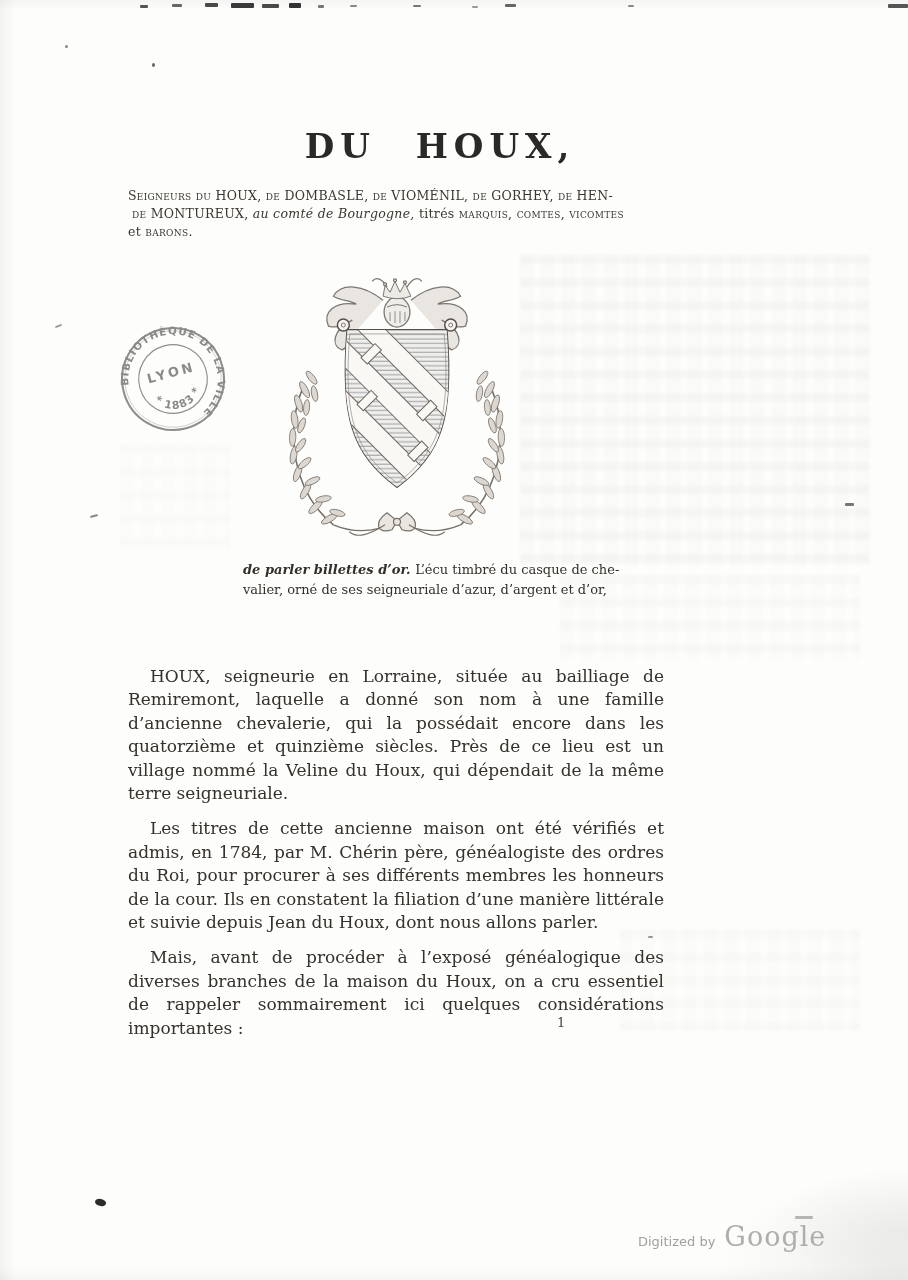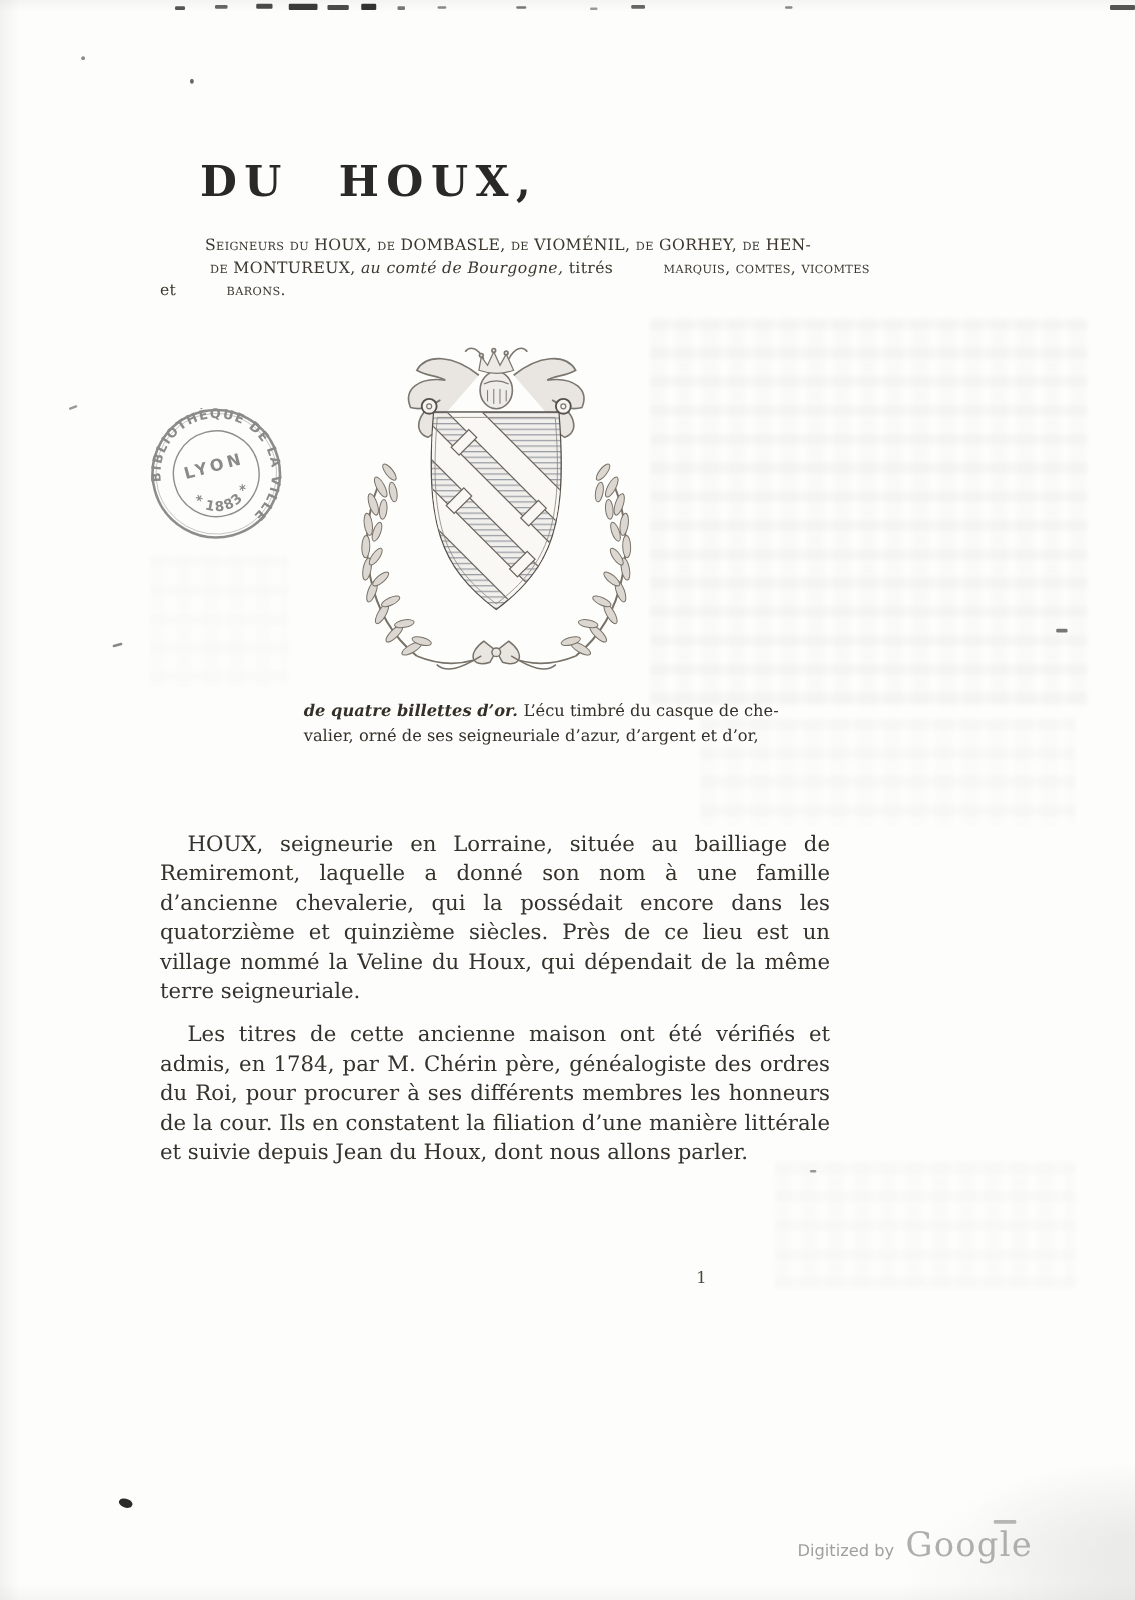--- a/index.html
+++ b/index.html
@@ -17,31 +17,31 @@
       radial-gradient(200px 90px at 100% 96%, rgba(0,0,0,0.04), rgba(0,0,0,0) 70%);
   }
   .mark{position:absolute;border-radius:1px;}
   .bleed{position:absolute;filter:blur(1.6px);pointer-events:none;
     background:
       repeating-linear-gradient(180deg, rgba(95,90,82,0.075) 0 9px, rgba(0,0,0,0) 9px 23px),
       repeating-linear-gradient(90deg, rgba(95,90,82,0.04) 0 13px, rgba(0,0,0,0) 13px 21px);
   }
   .title{
     position:absolute;top:126px;left:160px;width:560px;margin:0;
-    text-align:left;font-size:34px;font-weight:bold;color:#2b2925;
+    text-align:center;font-size:34px;font-weight:bold;color:#2b2925;
     letter-spacing:6px;word-spacing:22px;
   }
   .subtitle{
     position:absolute;top:187px;left:128px;width:528px;
     font-size:12.5px;line-height:18px;color:#3b372f;letter-spacing:0.3px;
   }
   .sline{white-space:nowrap;}
   .sline.ind1{padding-left:14px;}
   .sline.ind2{padding-left:4px;}
-  .sc{font-variant:small-caps;margin-left:36px;}
+  .sc{font-variant:small-caps;}
   .it{font-style:italic;font-variant:normal;}
   .plain{font-variant:normal;}
   .stamp{position:absolute;left:119px;top:325px;width:108px;height:108px;
     transform:rotate(-15deg);opacity:0.85;}
   .coat{position:absolute;left:238px;top:273px;width:318px;height:276px;}
   .armes{
     position:absolute;left:229px;top:560px;width:360px;
     font-size:13px;line-height:19.5px;color:#343029;
   }
   .armes .aline{white-space:nowrap;}
@@ -196,27 +196,28 @@
     <g stroke="#777168" stroke-width="1.2" fill="#e9e6e1">
       <path d="M150,240 C136,250 140,262 155,257 L160,248 Z"></path>
       <path d="M170,240 C184,250 180,262 165,257 L160,248 Z"></path>
       <path d="M148,252 C132,262 120,266 112,259" fill="none"></path>
       <path d="M172,252 C188,262 200,266 208,259" fill="none"></path>
       <circle cx="160" cy="249" r="3.5"></circle>
     </g>
   </svg>
 
   <div class="armes">
-    <div class="aline ind"><span class="it">de quatre billettes d’or. </span><span>L’écu timbré du casque de che-</span></div>
+    <div class="aline ind"><span class="it">de parler billettes d’or. </span><span>L’écu timbré du casque de che-</span></div>
     <div class="aline ind"><span>valier, orné de ses seigneuriale d’azur, d’argent et d’or,</span></div>
   </div>
 
   <div class="bodytext">
     <p>HOUX, seigneurie en Lorraine, située au bailliage de Remiremont, laquelle a donné son nom à une famille d’ancienne chevalerie, qui la possédait encore dans les quatorzième et quinzième siècles. Près de ce lieu est un village nommé la Veline du Houx, qui dépendait de la même terre seigneuriale.</p>
     <p>Les titres de cette ancienne maison ont été vérifiés et admis, en 1784, par M. Chérin père, généalogiste des ordres du Roi, pour procurer à ses différents membres les honneurs de la cour. Ils en constatent la filiation d’une manière littérale et suivie depuis Jean du Houx, dont nous allons parler.</p>
+    <p>Mais, avant de procéder à l’exposé généalogique des diverses branches de la maison du Houx, on a cru essentiel de rappeler sommairement ici quelques considérations importantes :</p>
   </div>
 
   <div class="signature">1</div>
 
   <div class="watermark">
     <span class="wm-prefix">Digitized by</span>
     <span class="wm-brand">Google</span>
   </div>
 
 </div>

